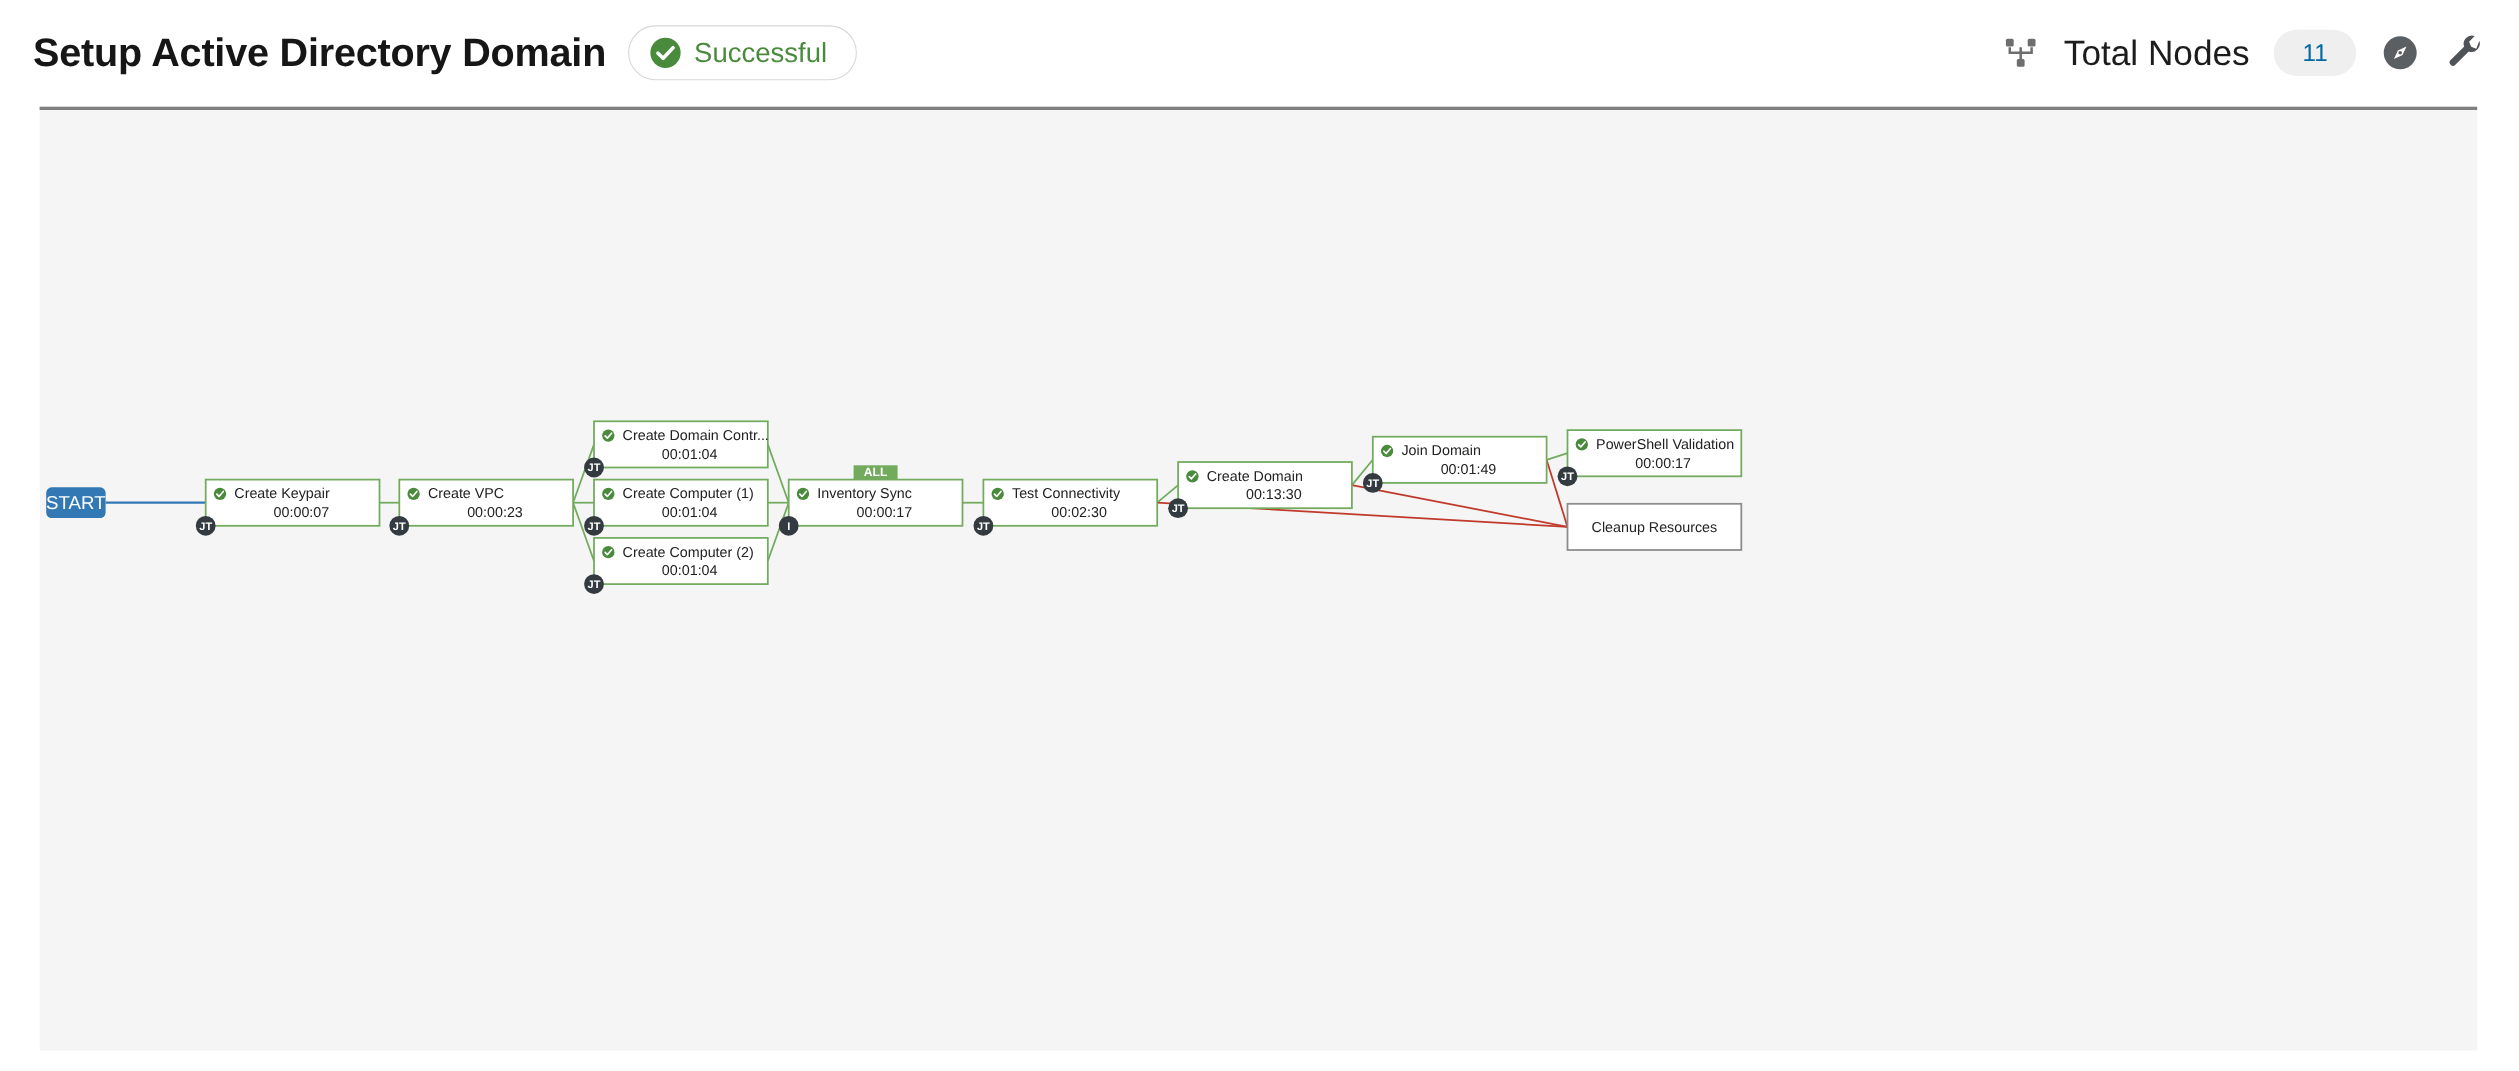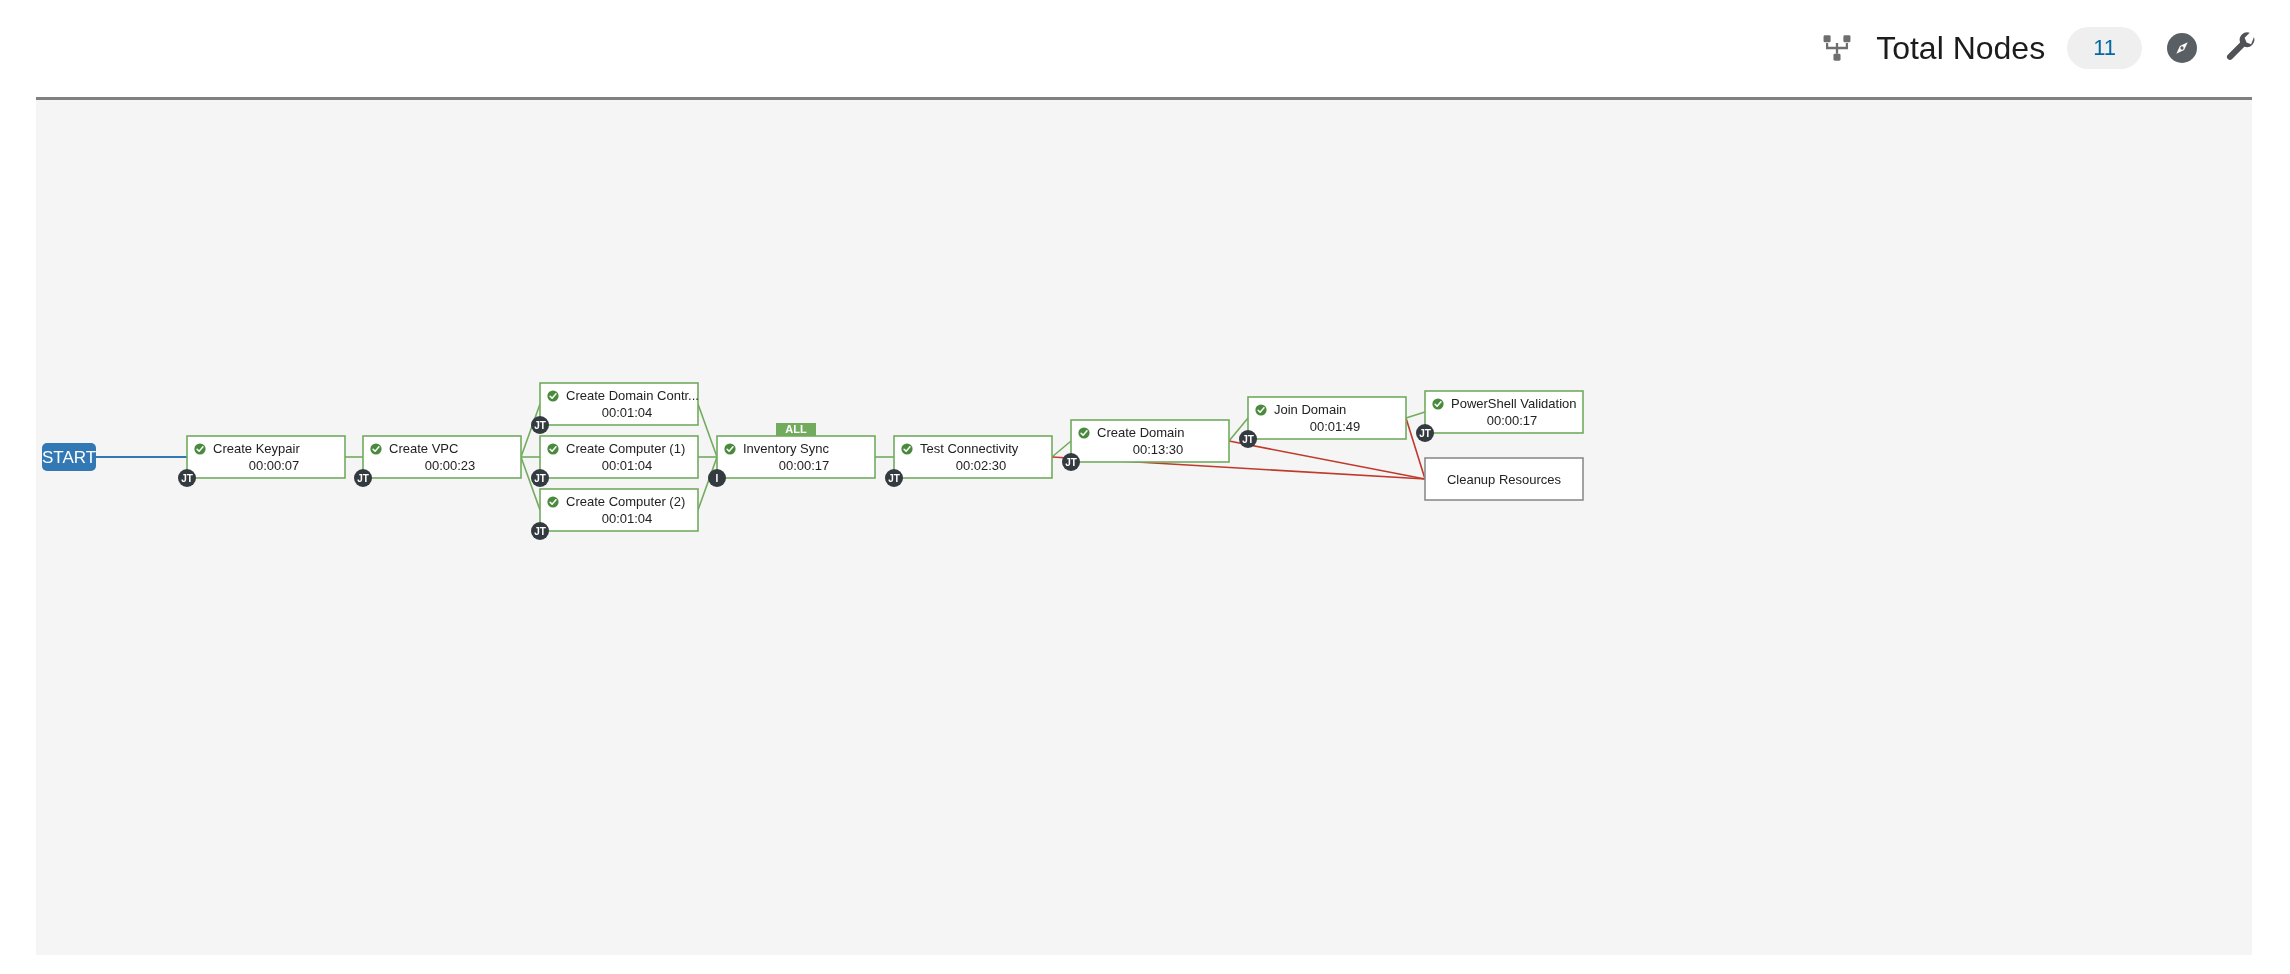--- a/index.html
+++ b/index.html
@@ -113,20 +113,33 @@
     font-weight: bold;
     fill: #ffffff;
     font-family: "Liberation Sans", sans-serif;
   }
 </style>
 </head>
 <body>
 
 <div id="header">
 
+  <div id="header-left">
+    <div id="page-title">Setup Active Directory Domain</div>
+
+    <div id="status-badge">
+      <span class="check-circle">
+        <svg width="30" height="30" viewBox="0 0 24 24">
+          <circle cx="12" cy="12" r="11" fill="#4a8a3c"></circle>
+          <path d="M6.5 12.3 L10.3 16 L17.5 8.3" stroke="#ffffff" stroke-width="2.6" fill="none" stroke-linecap="round" stroke-linejoin="round"></path>
+        </svg>
+      </span>
+      <span id="status-badge-label">Successful</span>
+    </div>
+  </div>
 
   <div id="header-right">
     <span class="hdr-icon">
       <svg width="34" height="34" viewBox="0 0 24 24">
         <rect x="2.5" y="3" width="5" height="5" rx="1" fill="#6e6e6e"></rect>
         <rect x="16.5" y="3" width="5" height="5" rx="1" fill="#6e6e6e"></rect>
         <rect x="9.5" y="16" width="5" height="5" rx="1" fill="#6e6e6e"></rect>
         <path d="M12 8.5 L12 12 M5 8.5 L5 12 L19 12 L19 8.5 M12 12 L12 16" stroke="#6e6e6e" stroke-width="1.6" fill="none"></path>
       </svg>
     </span>

